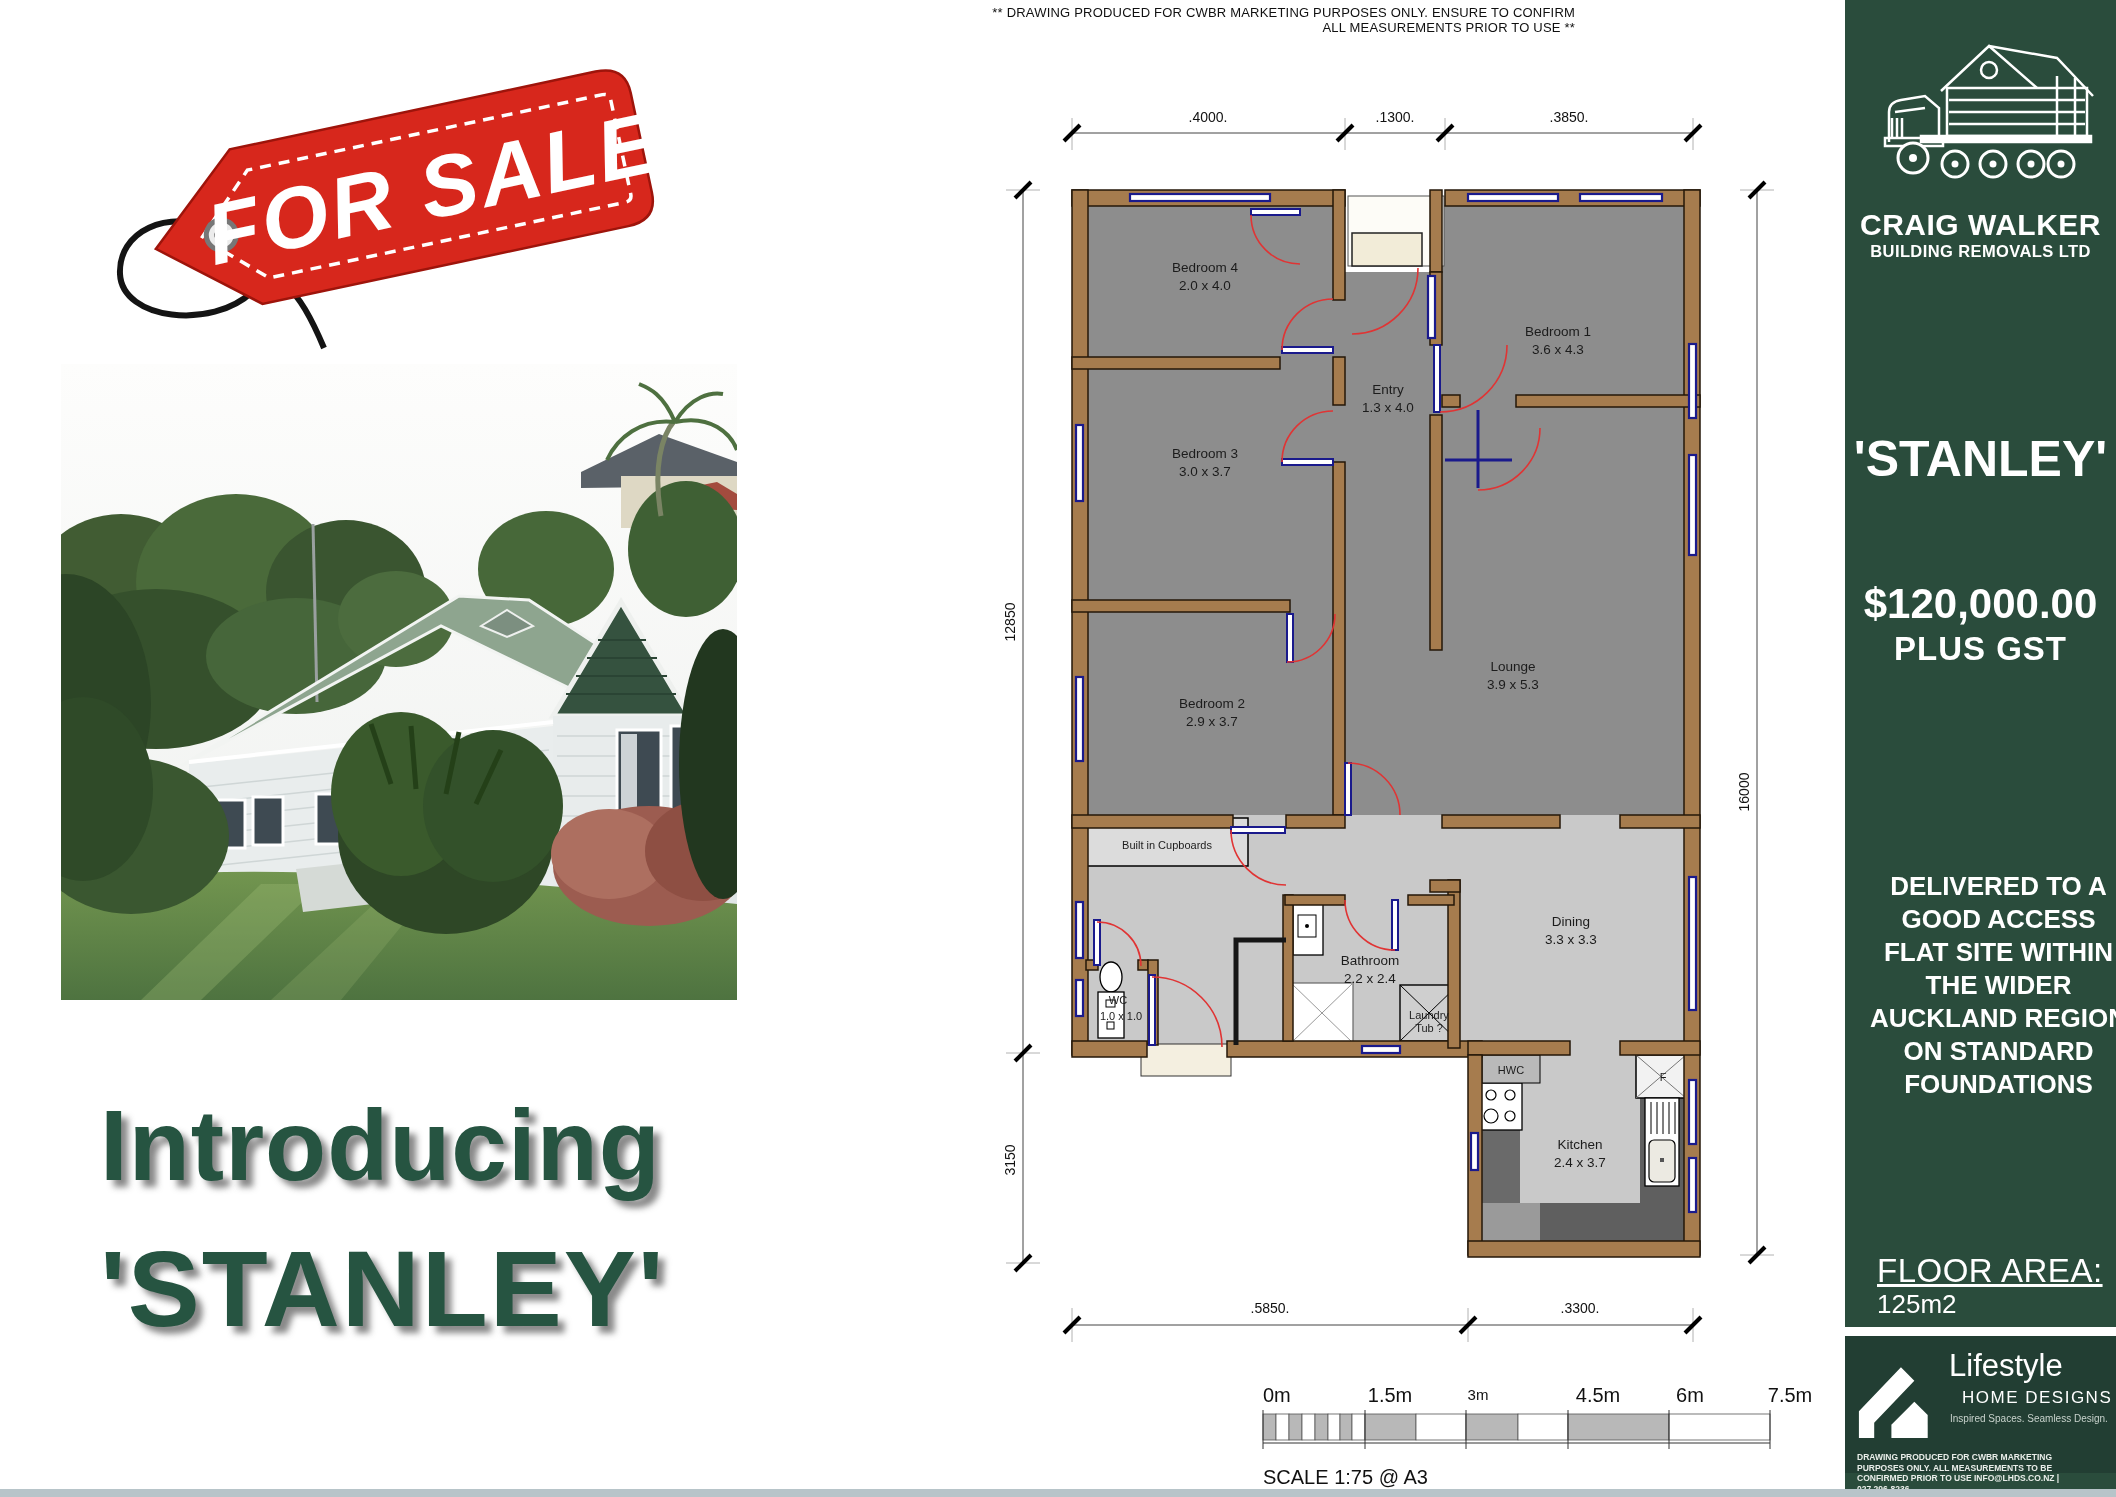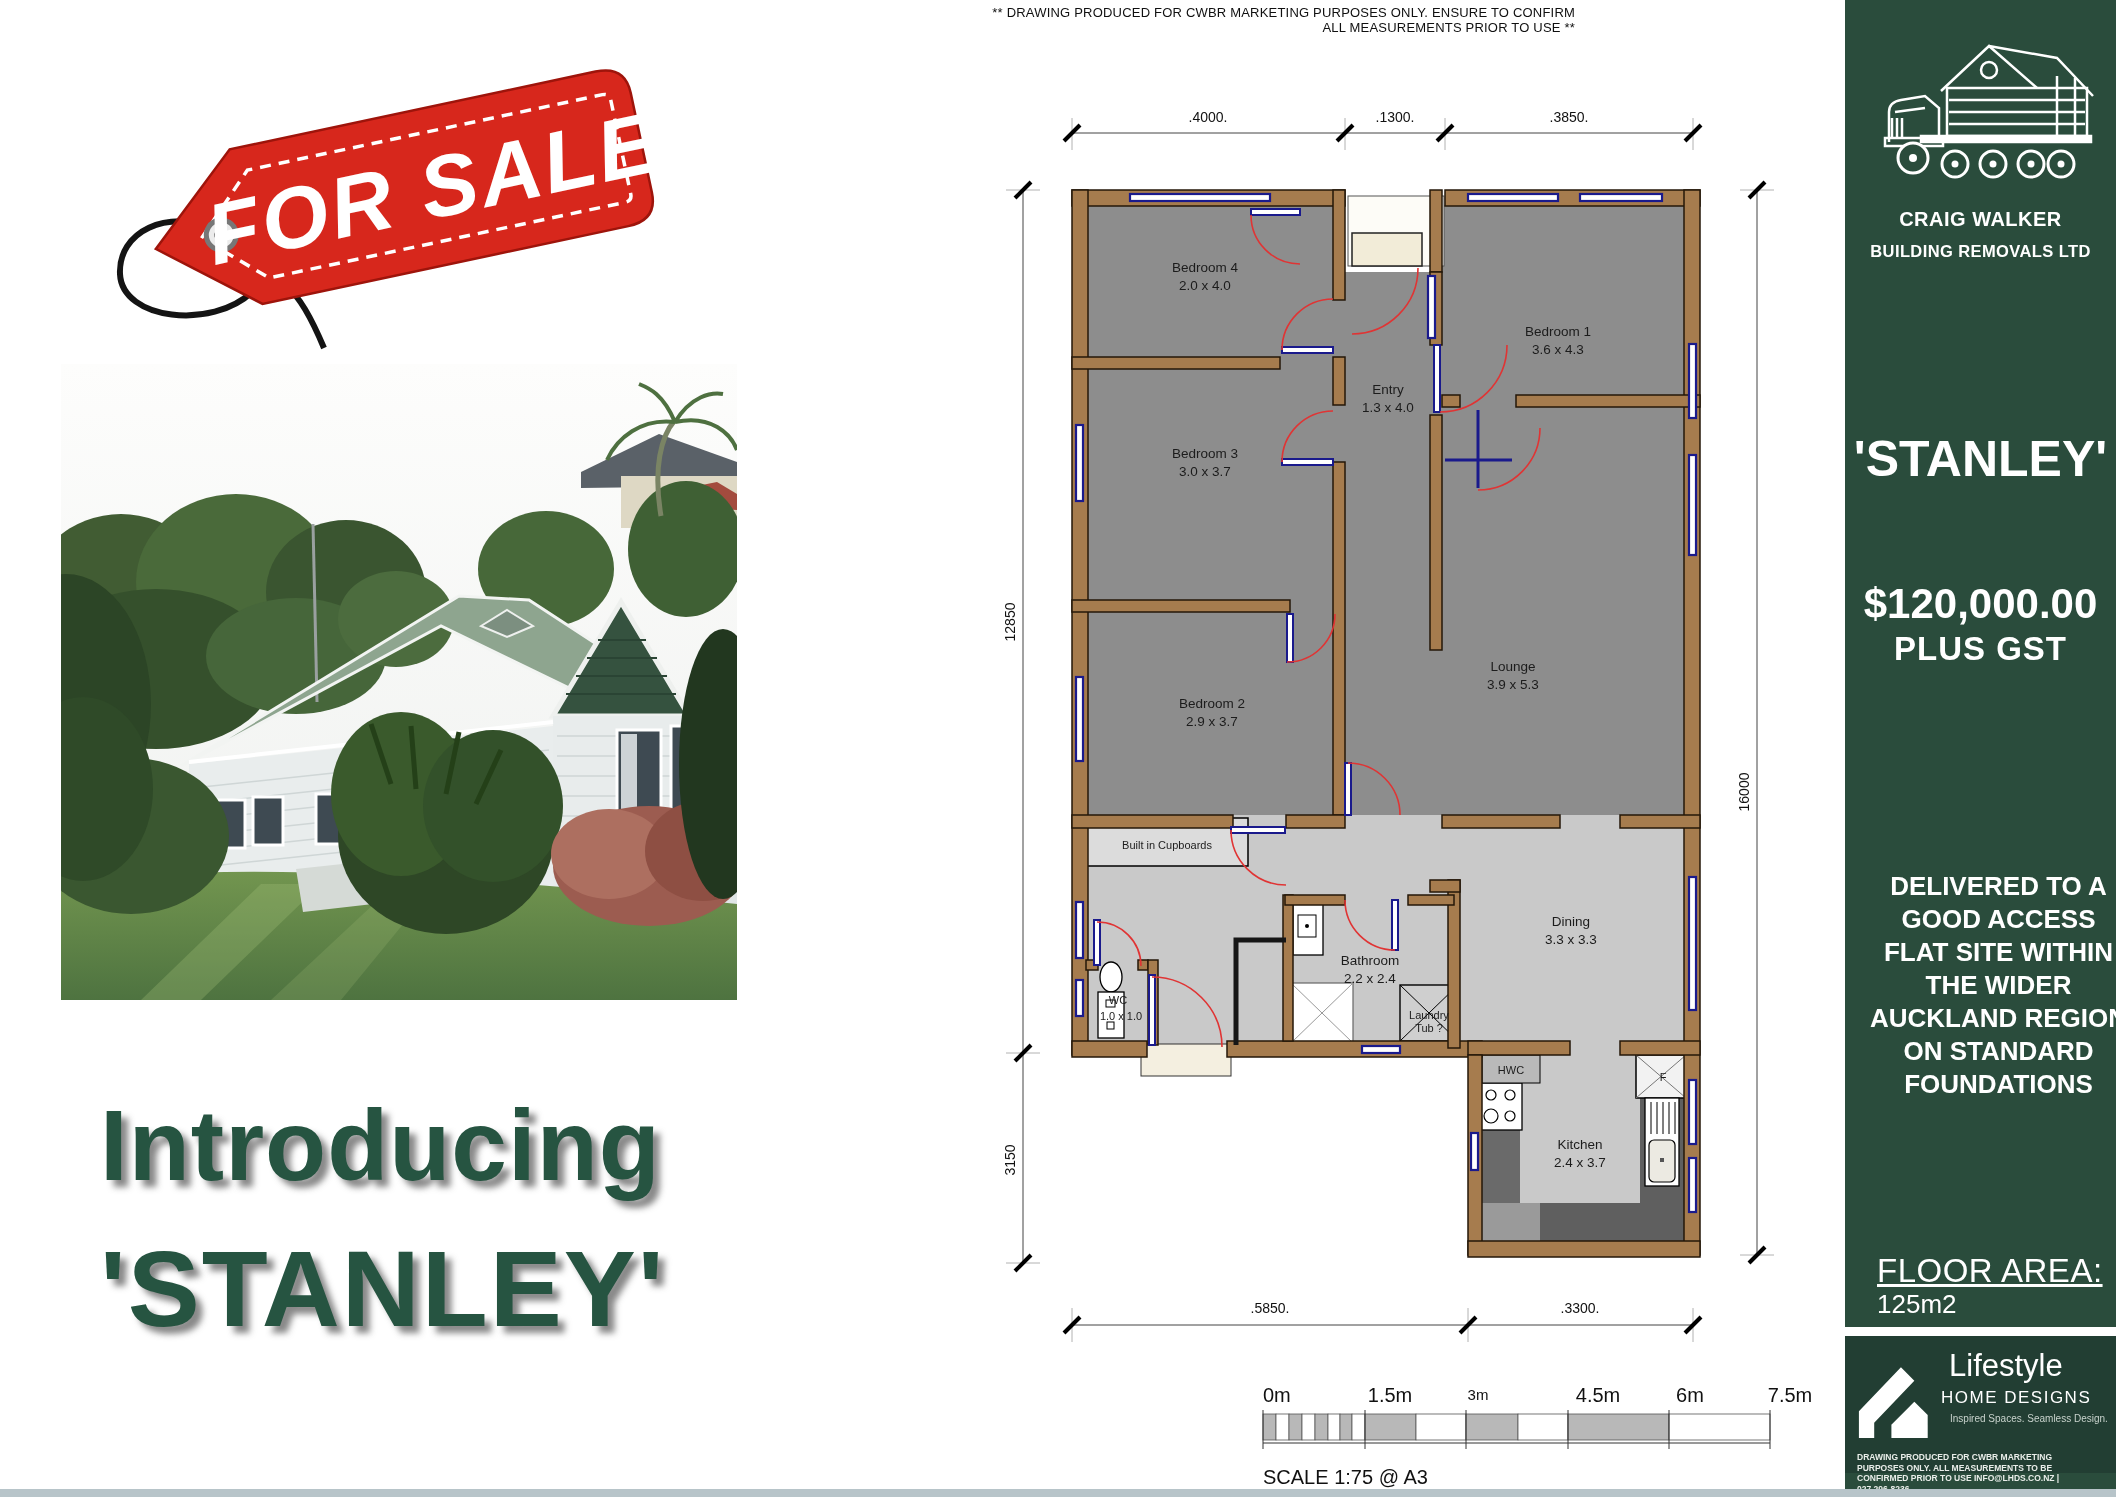--- a/index.html
+++ b/index.html
@@ -13,34 +13,34 @@
   
   .intro-line{position:absolute;left:100px;width:860px;text-align:left;font-weight:bold;
               color:var(--intro-green);text-shadow:7px 7px 6px rgba(115,115,115,.85);}
   .intro-1{top:1088px;font-size:100px;letter-spacing:1px;}
   .intro-2{top:1226px;font-size:108px;letter-spacing:2px;}
 
   
   .sidebar{position:absolute;left:1845px;top:0;width:271px;height:1497px;background:var(--green);}
   .sidebar .abs{position:absolute;left:0;width:100%;text-align:center;color:#fff;}
   .sb-logo{position:absolute;left:16px;top:16px;width:240px;height:190px;}
-  .brand-name{top:208px;font-size:20px;font-weight:800;color:var(--yellow);letter-spacing:.5px;}
+  .brand-name{top:208px;font-size:30px;font-weight:800;color:var(--yellow);letter-spacing:.5px;}
   .brand-sub{top:242px;font-size:16.5px;font-weight:700;color:var(--yellow);letter-spacing:.4px;}
   .prop-name{top:430px;font-size:50px;font-weight:700;}
   .price{top:580px;font-size:42px;font-weight:700;}
   .price-note{top:630px;font-size:33px;font-weight:700;letter-spacing:1px;}
   .delivery{top:870px;font-size:26px;font-weight:700;line-height:33px;margin-left:18px;}
   .fa-label{position:absolute;left:32px;top:1252px;color:#fff;font-size:33px;
             text-decoration:underline;letter-spacing:.5px;}
   .fa-value{position:absolute;left:32px;top:1289px;color:#fff;font-size:26px;}
   .sb-divider{position:absolute;left:0;top:1327px;width:100%;height:9px;background:#fff;}
   .designer{position:absolute;left:0;top:1336px;width:100%;height:137px;background:var(--green-dark);}
   .ls-logo{position:absolute;left:12px;top:14px;width:86px;height:92px;}
   .ls-name{position:absolute;left:104px;top:12px;color:#fff;font-size:31px;font-weight:300;}
-  .ls-type{position:absolute;left:96px;top:52px;color:#fff;font-size:17px;letter-spacing:1.5px;}
+  .ls-type{position:absolute;left:117px;top:52px;color:#fff;font-size:17px;letter-spacing:1.5px;}
   .ls-tag{position:absolute;left:105px;top:77px;color:#c8d2cc;font-size:10px;}
   .fineprint{position:absolute;left:12px;top:116px;width:252px;color:#e9ede9;
              font-size:8.5px;line-height:10.5px;font-weight:bold;}
 
   .bottom-strip{position:absolute;left:0;top:1489px;width:2116px;height:8px;background:#b7c4c9;}
 
   
   .wall{fill:var(--wall-brown);stroke:#241709;stroke-width:1.5;}
   .thinwall{fill:none;stroke:#161616;stroke-width:5;}
   .floorD{fill:var(--floor-dark);}

